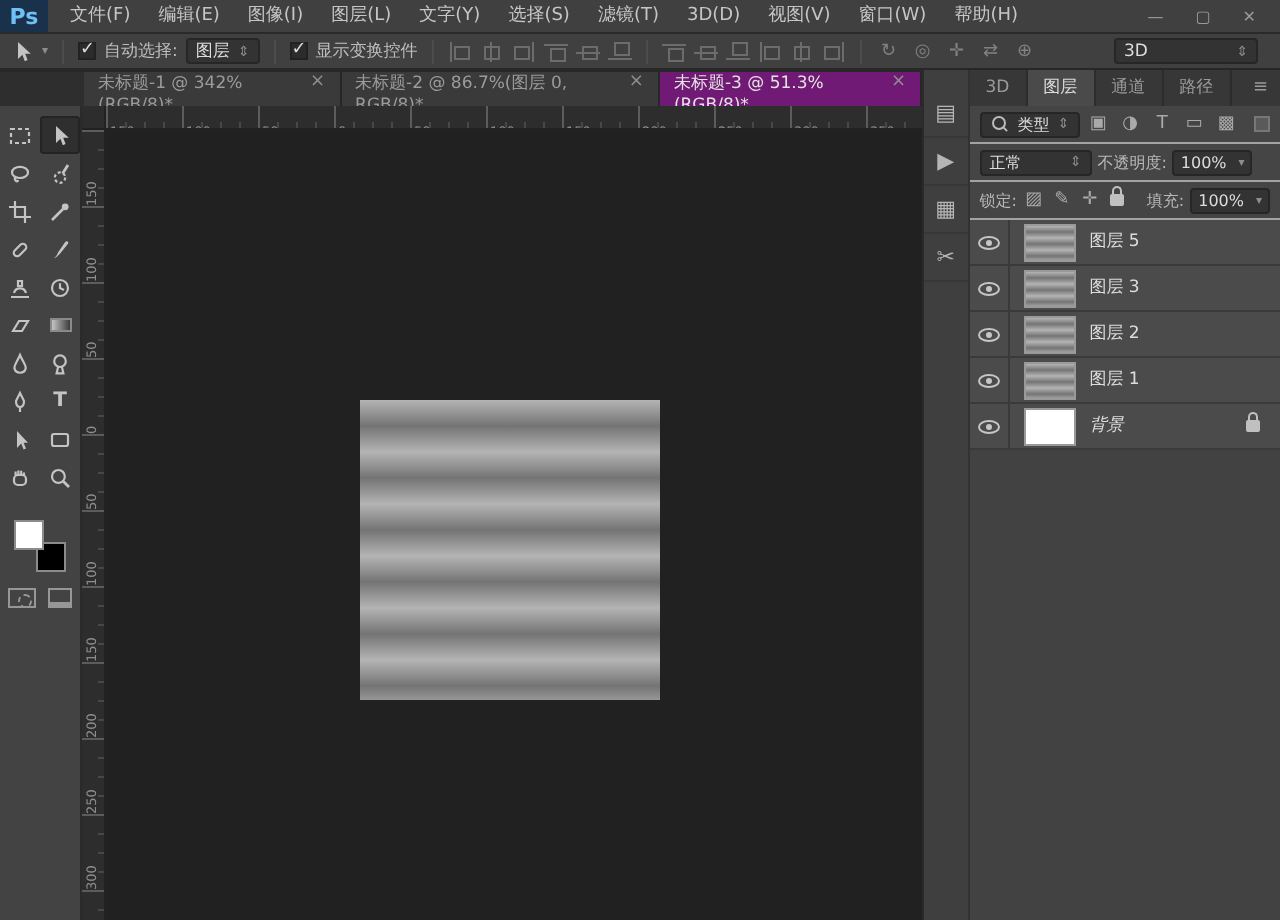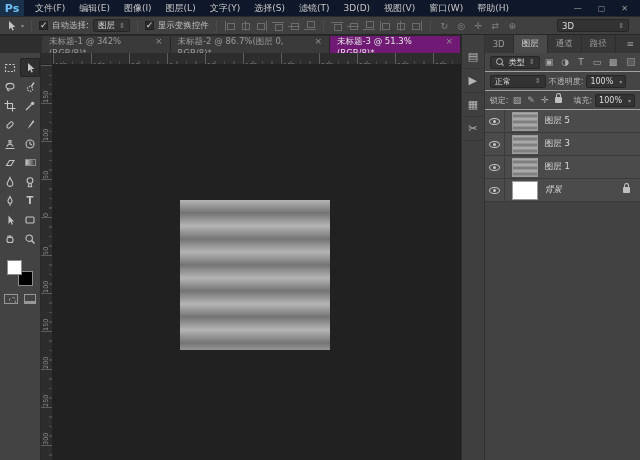--- a/index.html
+++ b/index.html
@@ -1,20 +1,20 @@
 <!DOCTYPE html>
 <html><head>
 <meta charset="utf-8">
 <style>
   * { box-sizing: border-box; margin: 0; padding: 0; }
   html,body { width:640px; height:460px; overflow:hidden; }
   body { font-family:"DejaVu Sans",sans-serif; background:#282828; color:#c8c8c8; position:relative; }
 
   
-  .menubar { position:absolute; top:0; left:0; right:0; height:17px; background:#0f172a;
+  .menubar { position:absolute; top:0; left:0; right:0; height:17px; background:#404040;
              border-bottom:1px solid #2a2a2a; display:flex; align-items:center; font-size:9px; }
   .ps-logo { width:24px; height:16px; background:#19314a; color:#6fc0f5; font-weight:bold;
              font-size:11px; display:flex; align-items:center; justify-content:center; margin-right:4px; }
   .menu-item { padding:0 7px; line-height:16px; color:#c6c6c6; cursor:default; }
   .win-controls { margin-left:auto; display:flex; gap:16px; padding-right:12px; color:#9a9a9a; font-size:8px; }
 
   
   .optionsbar { position:absolute; top:17px; left:0; right:0; height:18px; background:#404040;
                 border-bottom:1px solid #272727; display:flex; align-items:center; font-size:8.5px;
                 gap:4px; padding:0 5px; color:#bdbdbd; white-space:nowrap; }
@@ -404,20 +404,27 @@
             <span class="eye"></span>
           </div>
         <div class="lthumb"></div>
         <span class="lname">图层 3</span>
       </div>
       <div class="lrow">
         <div class="eye-cell">
             <span class="eye"></span>
           </div>
         <div class="lthumb"></div>
+        <span class="lname">图层 2</span>
+      </div>
+      <div class="lrow">
+        <div class="eye-cell">
+            <span class="eye"></span>
+          </div>
+        <div class="lthumb"></div>
         <span class="lname">图层 1</span>
       </div>
       <div class="lrow">
         <div class="eye-cell">
             <span class="eye"></span>
           </div>
         <div class="lthumb white"></div>
         <span class="lname italic">背景</span>
         <span class="lockico row-lock"></span>
       </div>

